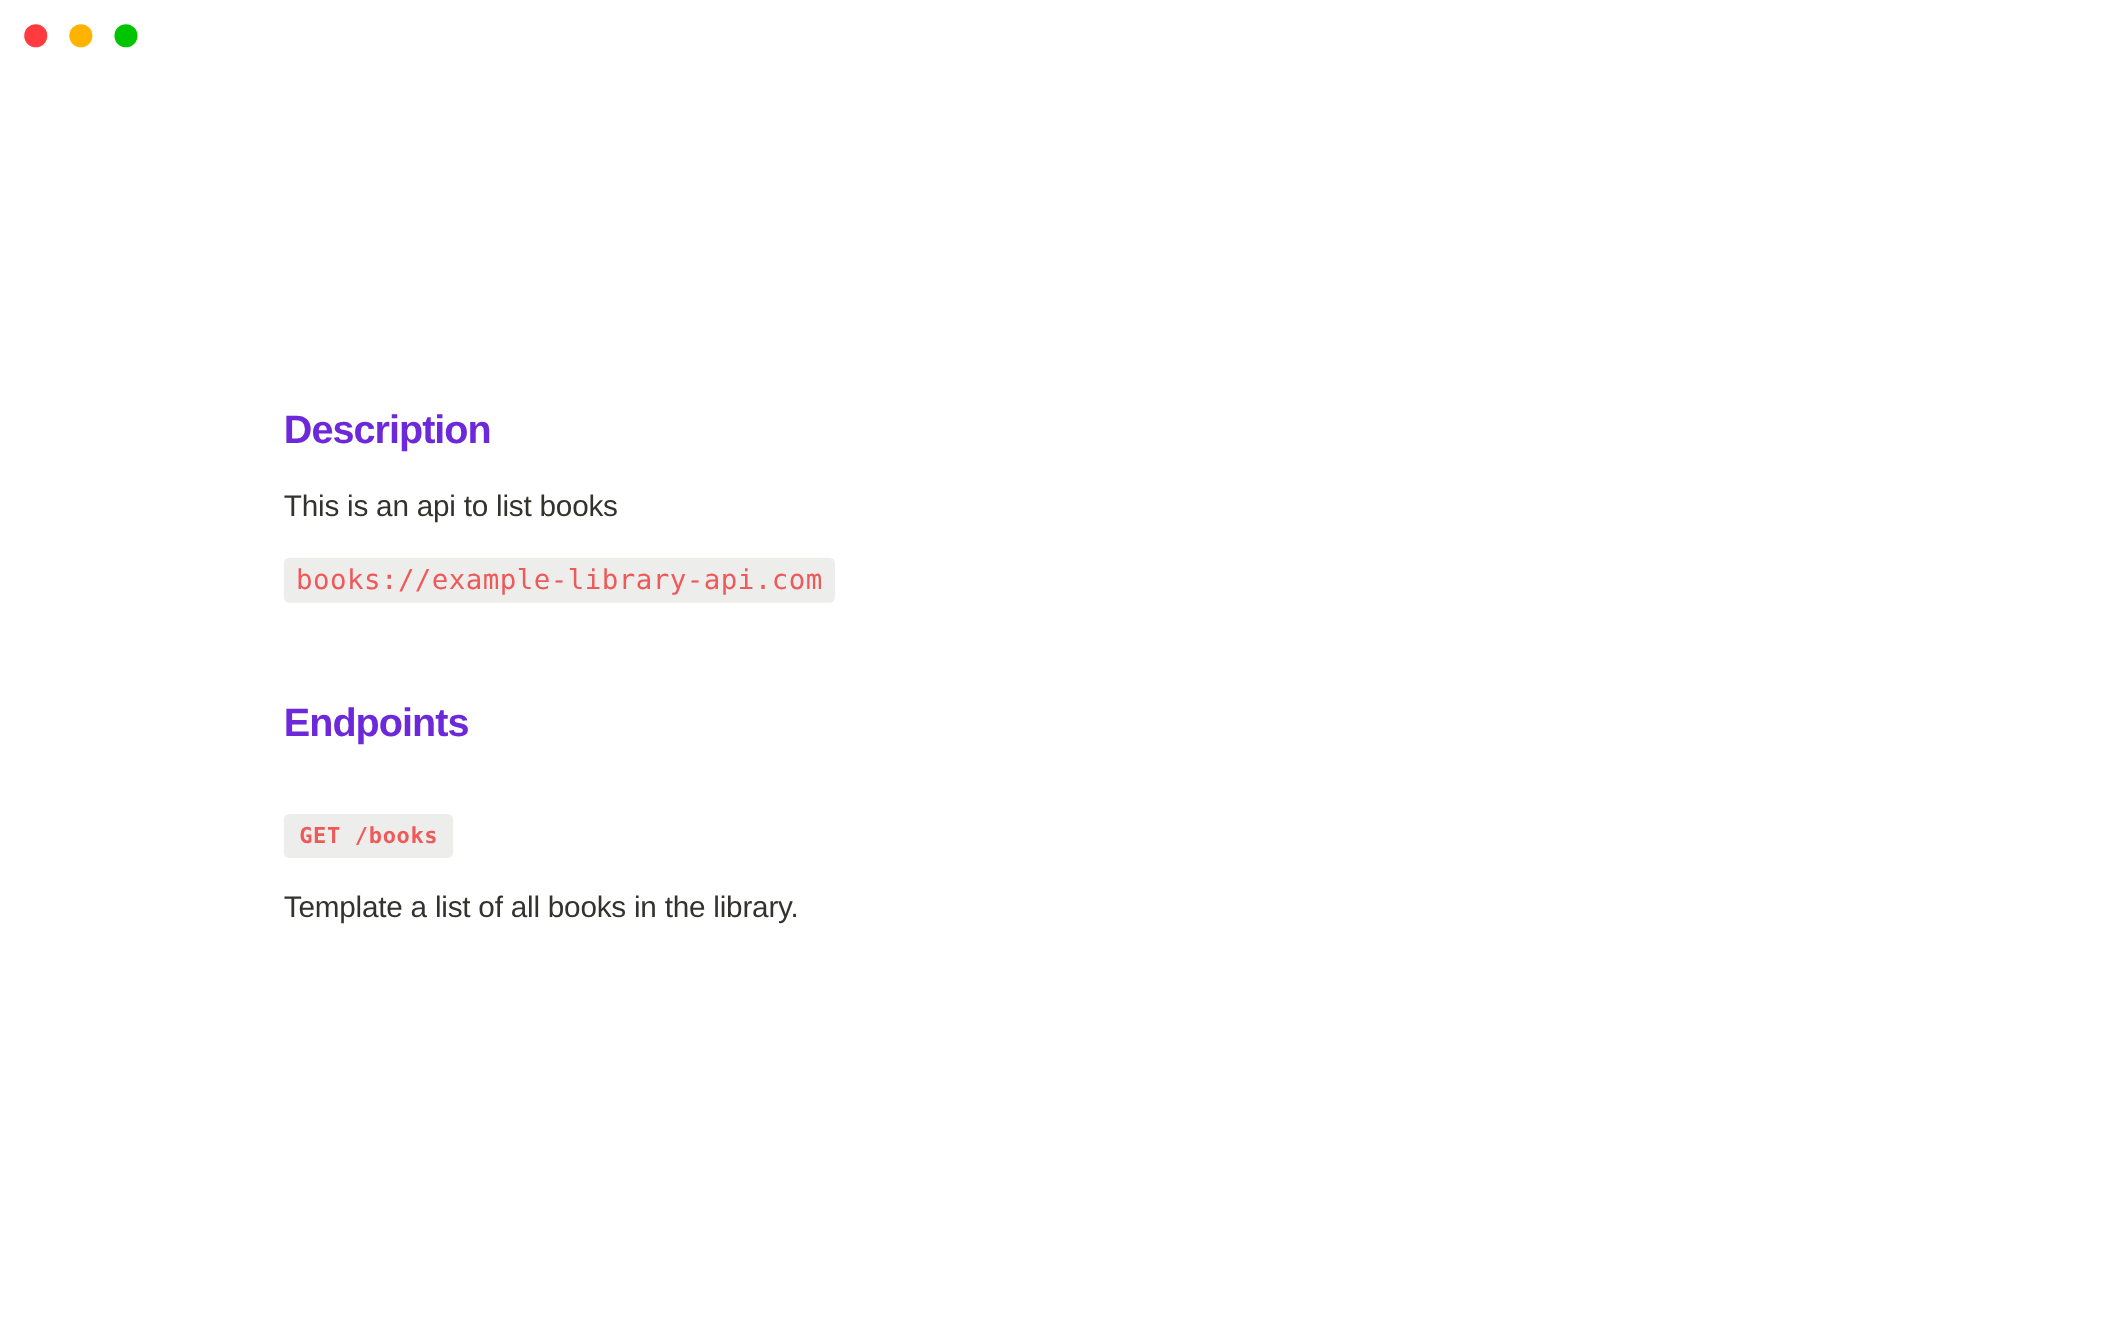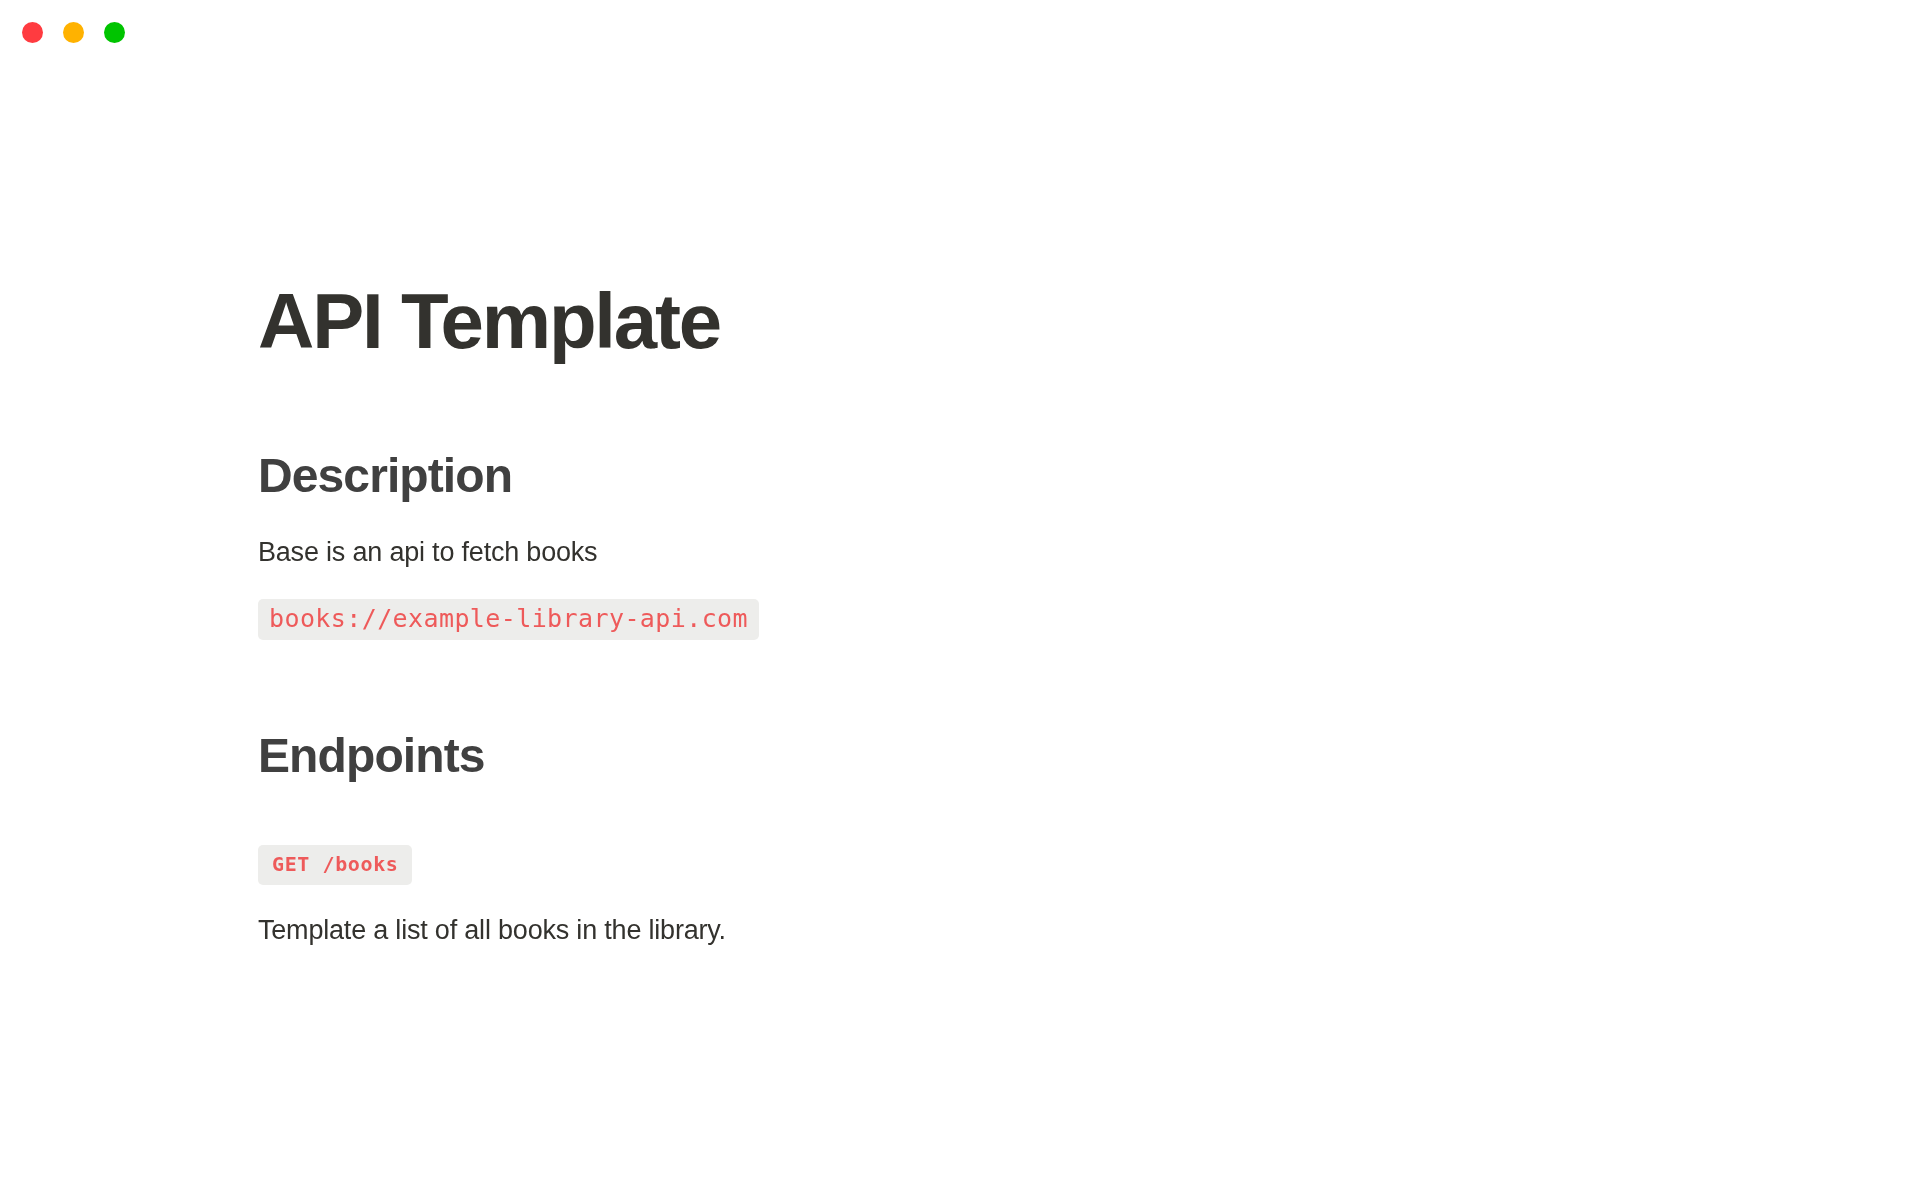--- a/index.html
+++ b/index.html
@@ -58,25 +58,25 @@
     letter-spacing: -2.2px;
     color: #33322E;
     margin-bottom: 0;
   }
 
   .section {
     margin-top: 0;
   }
 
   .section-heading {
-    font-size: 48px;
+    font-size: 36px;
     font-weight: 700;
     letter-spacing: -0.9px;
     line-height: 1.15;
-    color: #404040;
+    color: #6d28d9;
   }
 
   .body-text {
     font-size: 27px;
     font-weight: 400;
     line-height: 1.35;
     letter-spacing: -0.2px;
     color: #33322E;
   }
 
@@ -118,25 +118,24 @@
 <div class="window-chrome">
   <div class="traffic-lights">
     <span class="light" style="background:#FF3B40"></span>
     <span class="light" style="background:#FFB200"></span>
     <span class="light" style="background:#00C400"></span>
   </div>
 </div>
 
 <main class="doc">
 
-  <h1 class="doc-title">API Template</h1>
 
   <section class="section">
     <h2 class="section-heading sp-heading">Description</h2>
-    <p class="body-text sp-para">Base is an api to fetch books</p>
+    <p class="body-text sp-para">This is an api to list books</p>
   </section>
 
   <section class="section">
     <div class="sp-chip">
       <code class="code-chip url">books://example-library-api.com</code>
     </div>
   </section>
 
   <section class="section">
     <h2 class="section-heading sp-heading">Endpoints</h2>

